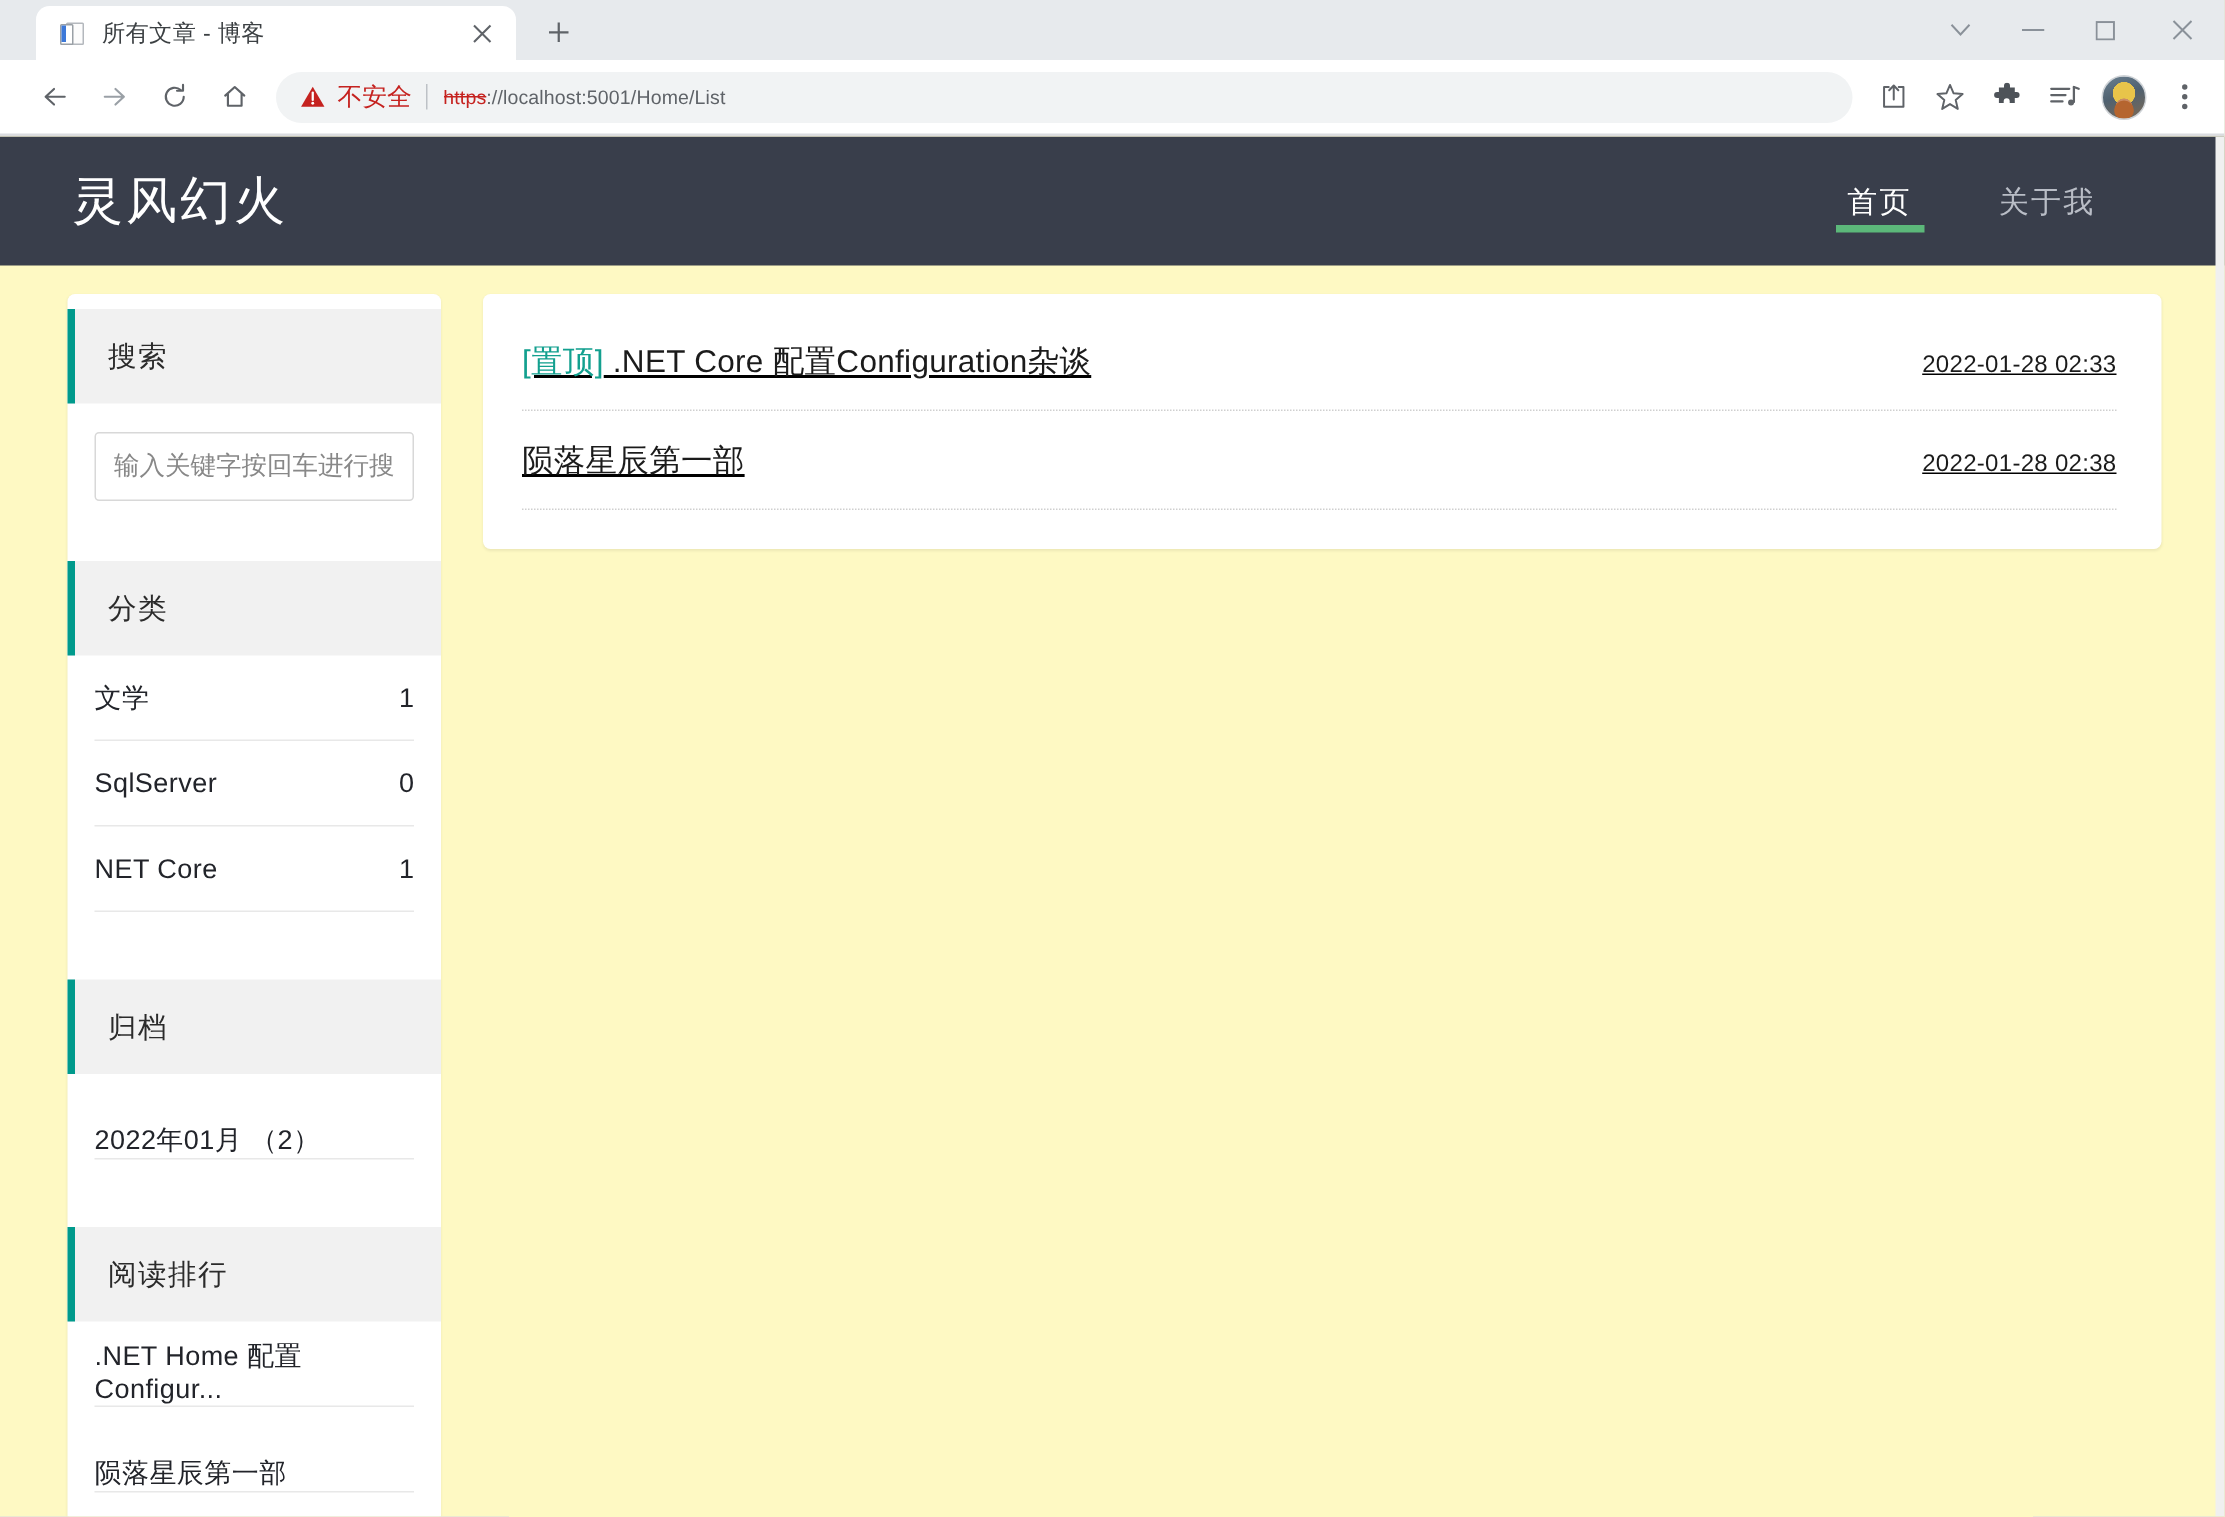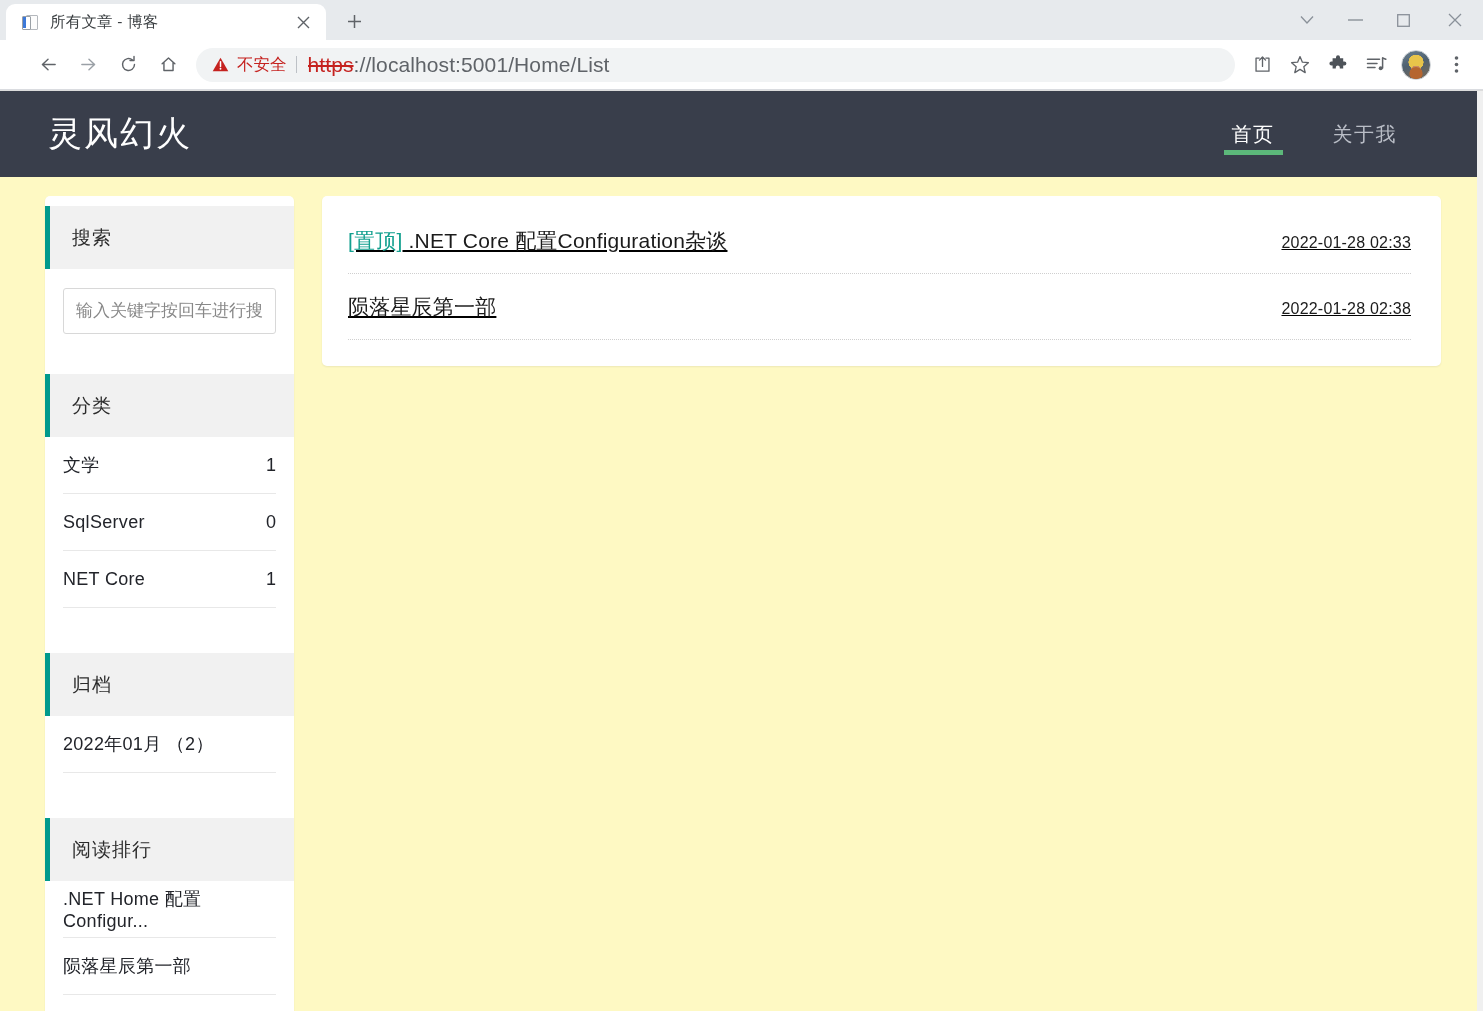--- a/index.html
+++ b/index.html
@@ -19,21 +19,21 @@
     display: flex;
     align-items: flex-end;
     position: relative;
   }
   .tab {
     width: 320px; height: 36px;
     background: #ffffff;
     border-radius: 9px 9px 0 0;
     display: flex; align-items: center;
     padding: 0 10px 0 16px;
-    margin-left: 6px;
+    margin-left: 24px;
     position: relative;
     justify-content: space-between;
   }
   .tab-favicon {
     width: 17px; height: 17px;
     position: relative;
     flex: 0 0 17px;
     margin-right: 11px;
   }
   .tab-favicon .doc-back {
@@ -87,21 +87,21 @@
     width: 48px; height: 36px;
     display: flex; align-items: center; justify-content: center;
     color: #8a9199;
   }
   .win-btn.close { width: 56px; }
 
   .toolbar {
     height: 50px;
     background: #ffffff;
     display: flex; align-items: center;
-    padding: 0 8px 0 28px;
+    padding: 0 8px 0 16px;
     border-bottom: 1px solid #dadce0;
   }
   .nav-btn {
     width: 40px; height: 40px;
     display: flex; align-items: center; justify-content: center;
     color: #5f6368;
     flex: 0 0 40px;
     border-radius: 50%;
   }
   .nav-btn.forward { color: #bdc1c6; }
@@ -121,21 +121,21 @@
     font-size: 16.5px;
     white-space: nowrap;
     margin-right: 9px;
   }
   .omni-sep {
     width: 1px; height: 17px;
     background: #bdc1c6;
     margin-right: 11px;
   }
   .omni-url {
-    font-size: 21px;
+    font-size: 13px;
     color: #5f6368;
     white-space: nowrap;
     overflow: hidden;
     letter-spacing: .1px;
   }
   .omni-url .scheme {
     color: #c5221f;
     text-decoration: line-through;
   }
   .toolbar-icons { display: flex; align-items: center; flex: 0 0 auto; }
@@ -269,21 +269,21 @@
     display: flex;
     align-items: center;
     justify-content: space-between;
     height: 57px;
     border-bottom: 1px solid #e8e8e8;
     font-size: 18px;
     color: #22242a;
   }
   .list-row .label { letter-spacing: .3px; }
   .list-row .count { color: #22242a; }
-  .list-row.single { justify-content: flex-start; }
+  .list-row.single { justify-content: flex-start; align-items: flex-end; }
   .list-pad { height: 45px; }
   .list-pad.sm { height: 38px; }
 
   
   .main {
     flex: 1;
     background: #ffffff;
     border-radius: 5px;
     box-shadow: 0 1px 2px rgba(0,0,0,.07);
     padding: 12px 30px 26px 26px;

